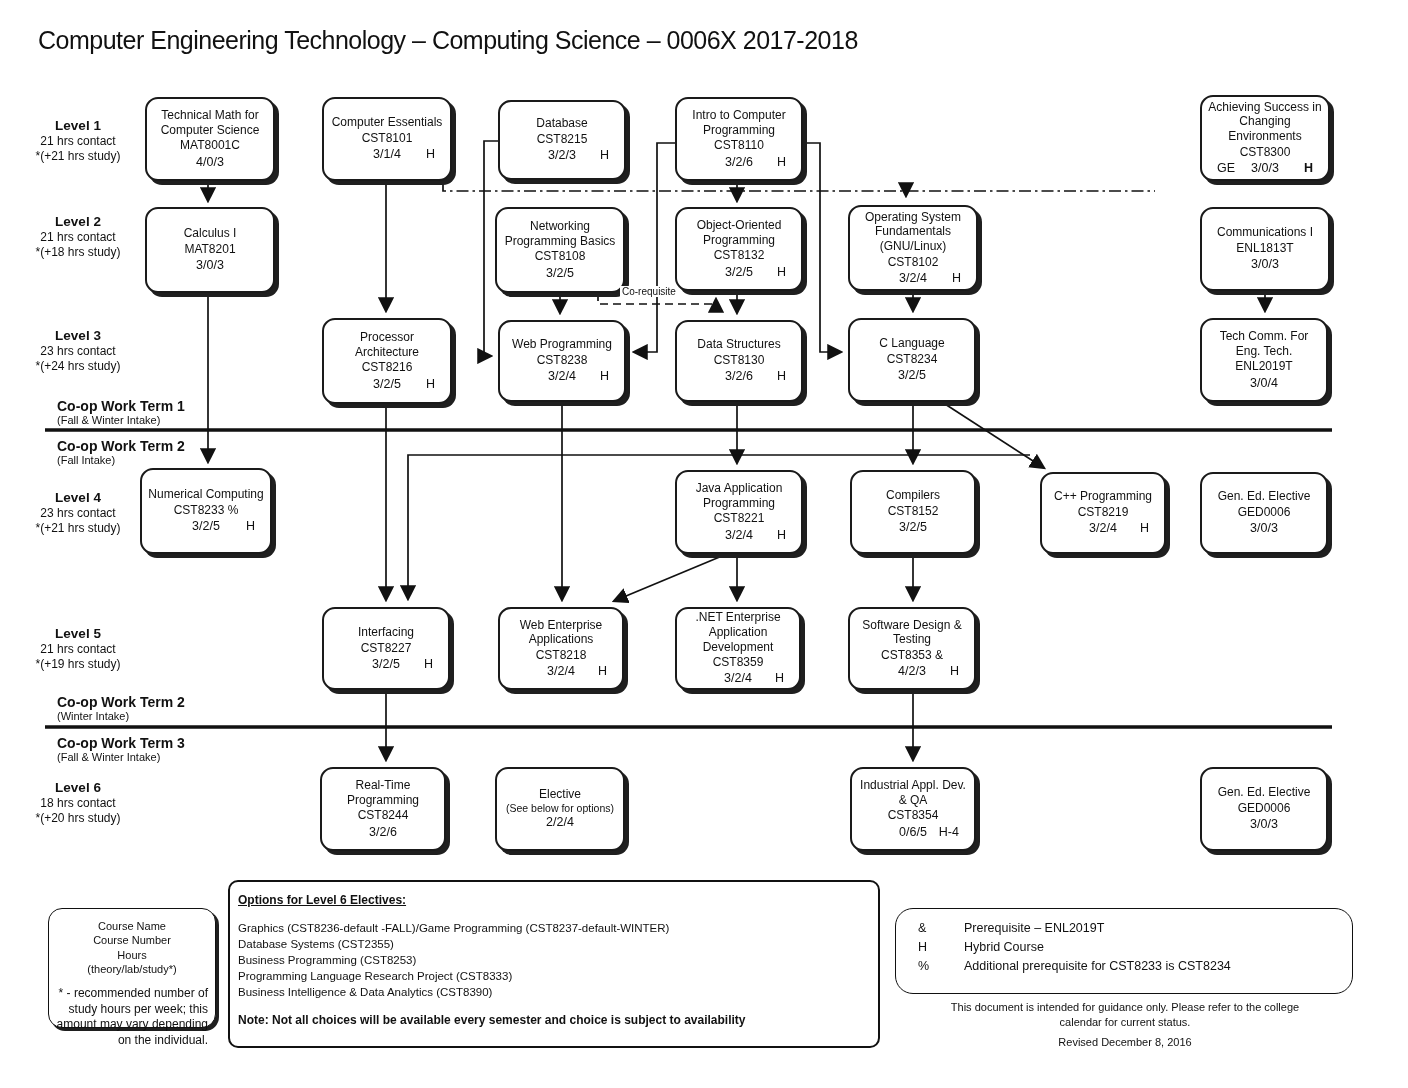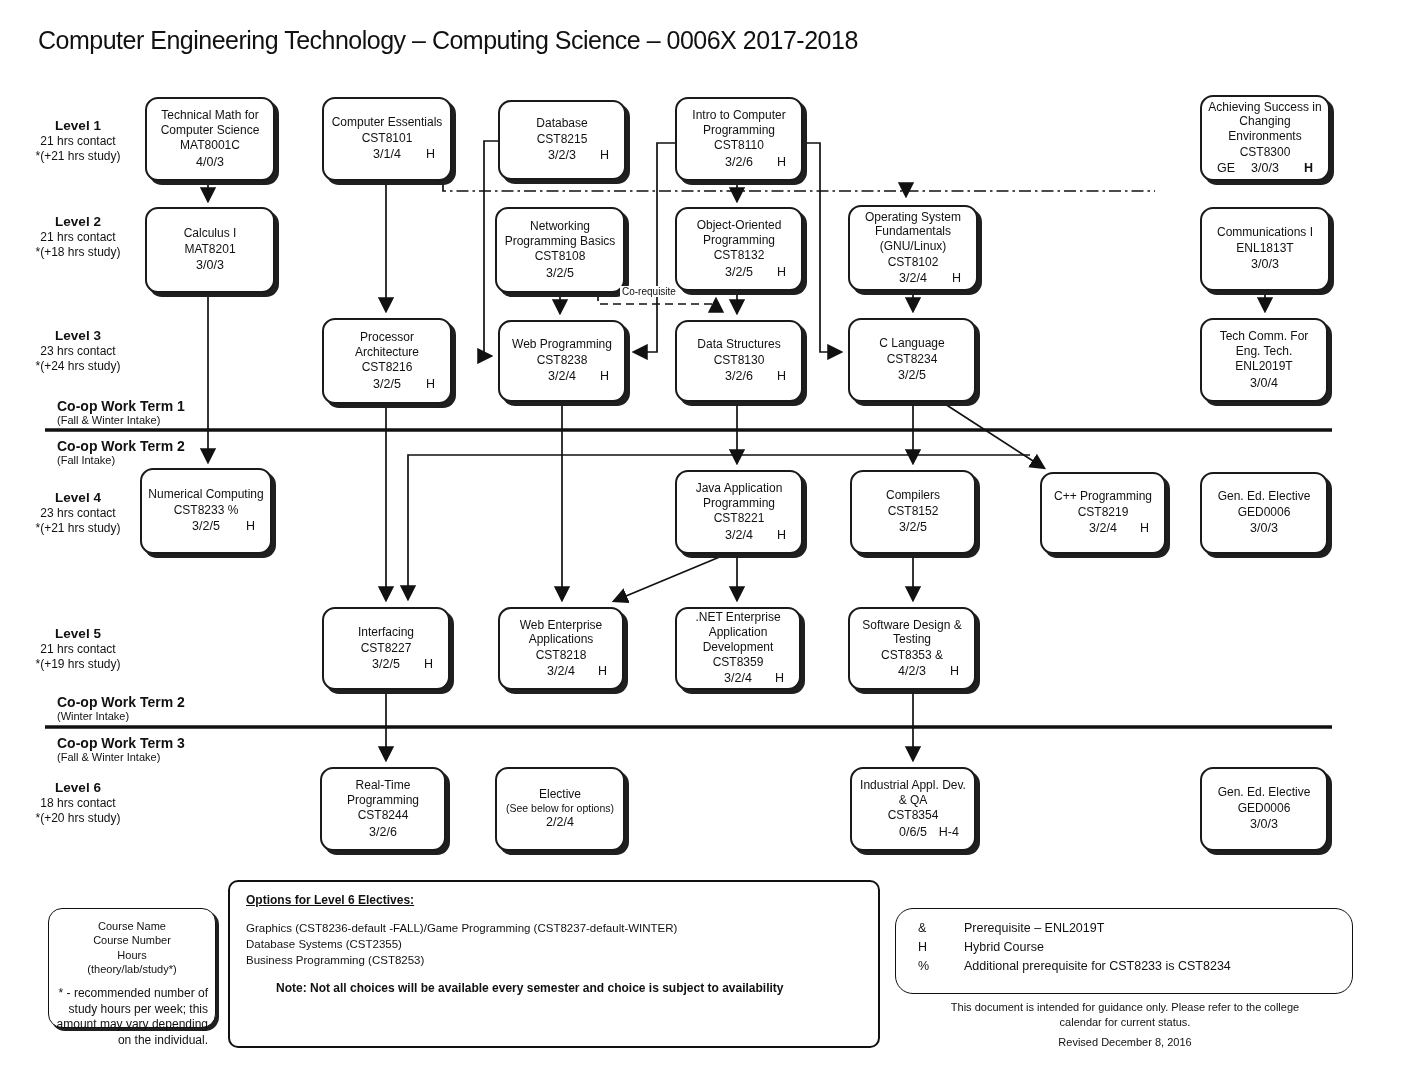--- a/index.html
+++ b/index.html
@@ -25,24 +25,24 @@
   .coop .t{font-weight:bold;font-size:14px;line-height:1.1;text-align:center;}
   .coop .s{font-size:11px;line-height:1.2;}
   .coreq-label{position:absolute;left:620px;top:286px;background:#fff;font-size:10px;
                padding:0 2px;z-index:3;}
   .legendbox{position:absolute;left:48px;top:908px;width:168px;height:120px;border:1.8px solid #111;
              border-radius:14px;box-shadow:3px 3px 0 #1f1f1f;padding:10px 7px 6px;box-sizing:border-box;
              text-align:center;z-index:2;background:#fff;}
   .legendbox .lb1{font-size:11px;line-height:1.3;}
   .legendbox .lb2{font-size:12px;line-height:1.3;text-align:right;margin-top:10px;}
   .optionsbox{position:absolute;left:228px;top:880px;width:652px;height:168px;border:2px solid #111;
-              border-radius:10px;padding:11px 16px;box-sizing:border-box;font-size:11.5px;z-index:2;background:#fff;}
+              border-radius:10px;padding:11px 8px;box-sizing:border-box;font-size:11.5px;z-index:2;background:#fff;}
   .opt-title{font-weight:bold;text-decoration:underline;font-size:12px;margin-bottom:13px;}
   .opt-item{line-height:1.4;}
-  .opt-note{font-weight:bold;margin-top:13px;font-size:12px;margin-left:30px;}
+  .opt-note{font-weight:bold;margin-top:13px;font-size:12px;}
   .symbox{position:absolute;left:895px;top:908px;width:458px;height:86px;border:1.8px solid #111;
           border-radius:18px;padding:10px 0 0;box-sizing:border-box;font-size:12.5px;z-index:2;background:#fff;}
   .symrow{display:grid;grid-template-columns:46px 1fr;padding-left:22px;line-height:1.5;}
   .footer-guidance{position:absolute;left:940px;top:1000px;width:370px;text-align:center;
                    font-size:11px;line-height:1.4;z-index:2;}
   .footer-revised{position:absolute;left:940px;top:1036px;width:370px;text-align:center;
                   font-size:11px;z-index:2;}
 </style>
 </head>
 <body>
@@ -288,20 +288,22 @@
   <div class="lb1">Hours</div>
   <div class="lb1">(theory/lab/study*)</div>
   <div class="lb2">* - recommended number of study hours per week; this amount may vary depending on the individual.</div>
 </div>
 
 <div class="optionsbox">
   <div class="opt-title">Options for Level 6 Electives:</div>
   <div class="opt-item">Graphics (CST8236-default -FALL)/Game Programming (CST8237-default-WINTER)</div>
   <div class="opt-item">Database Systems (CST2355)</div>
   <div class="opt-item">Business Programming (CST8253)</div>
+  <div class="opt-item">Programming Language Research Project (CST8333)</div>
+  <div class="opt-item">Business Intelligence &amp; Data Analytics (CST8390)</div>
   <div class="opt-note">Note:   Not all choices will be available every semester and choice is subject to availability</div>
 </div>
 
 <div class="symbox">
   <div class="symrow">
     <span>&amp;</span>
     <span>Prerequisite – ENL2019T</span>
   </div>
   <div class="symrow">
     <span>H</span>

